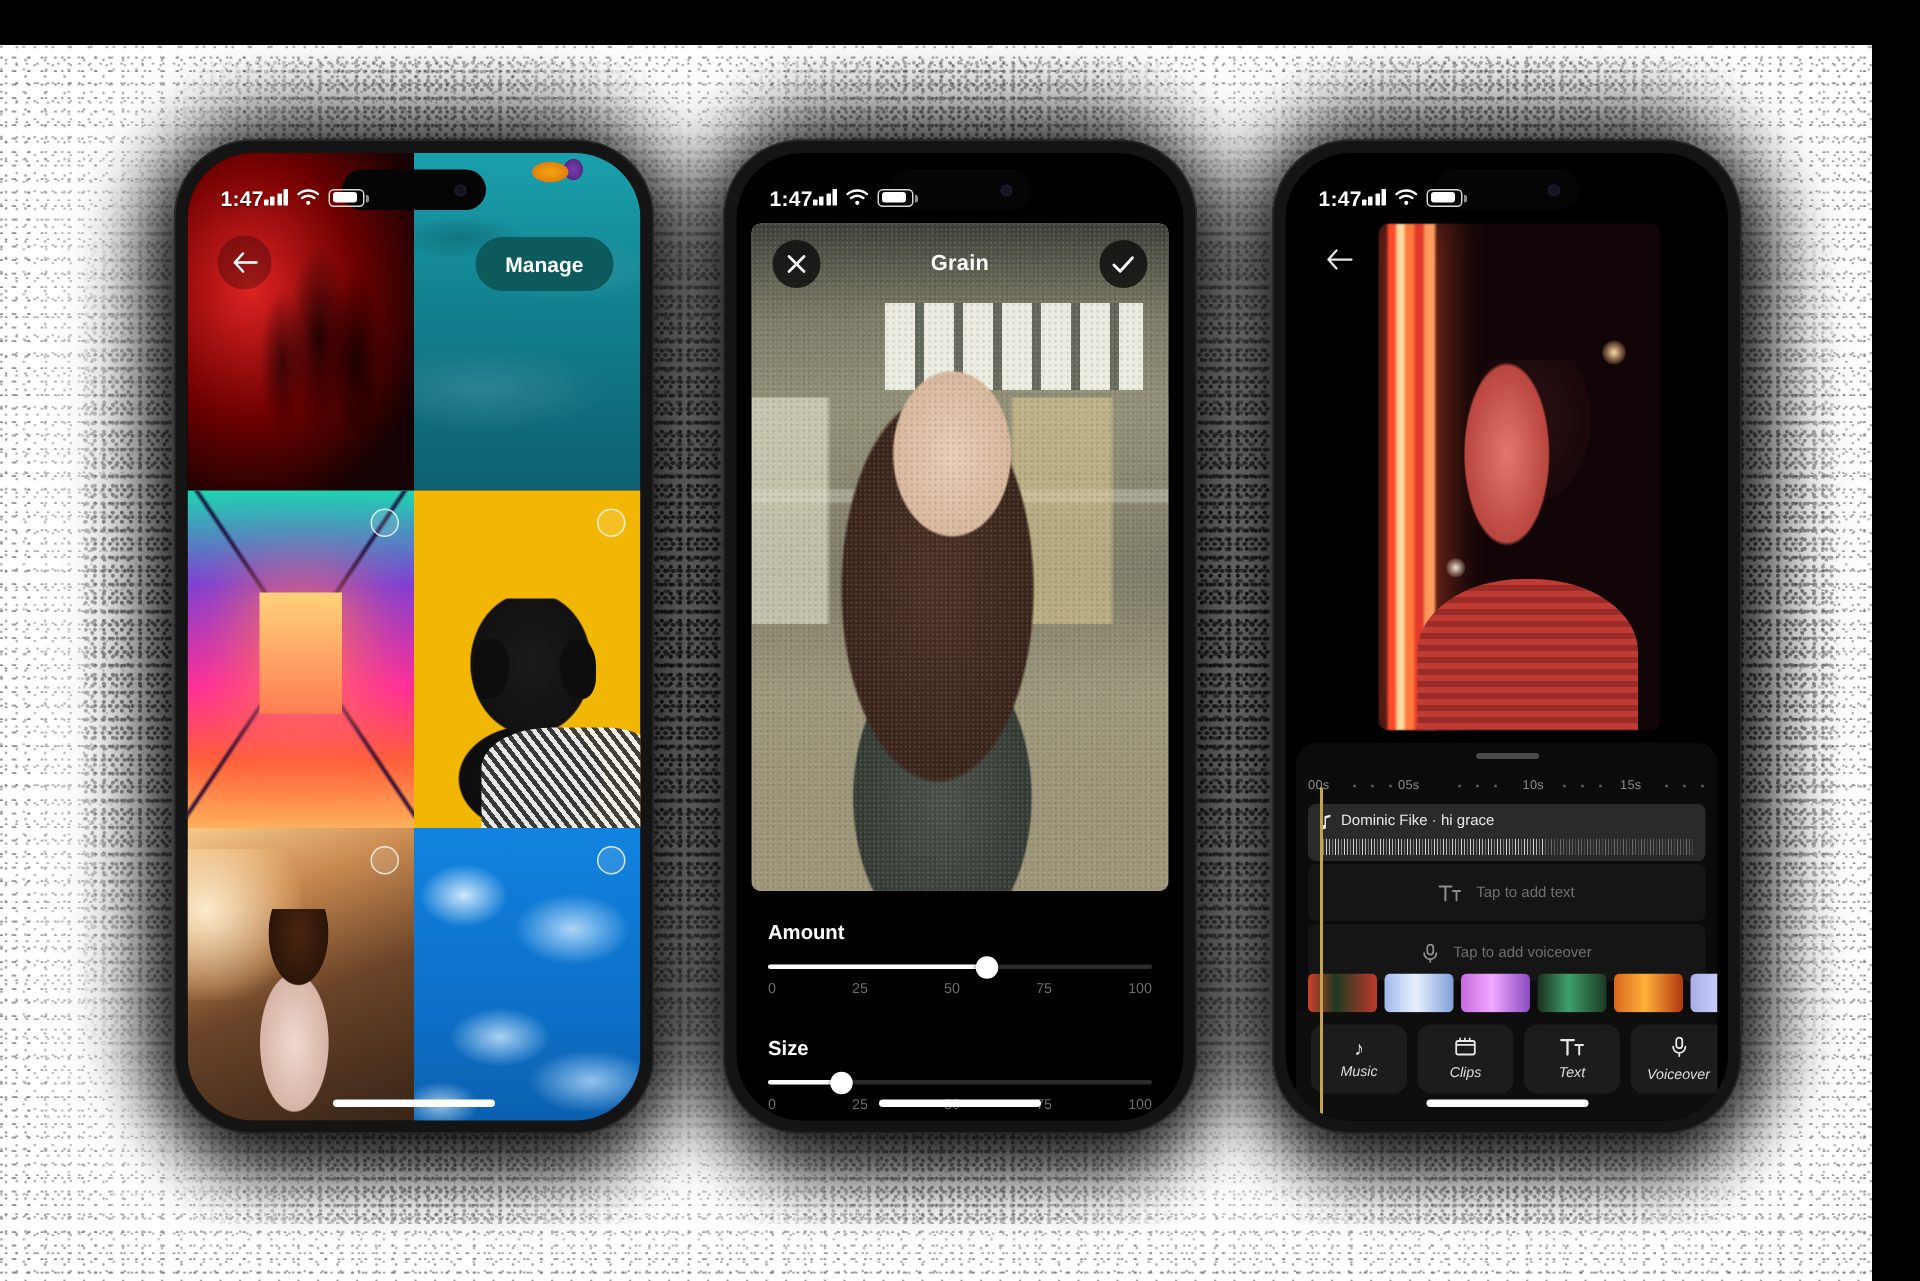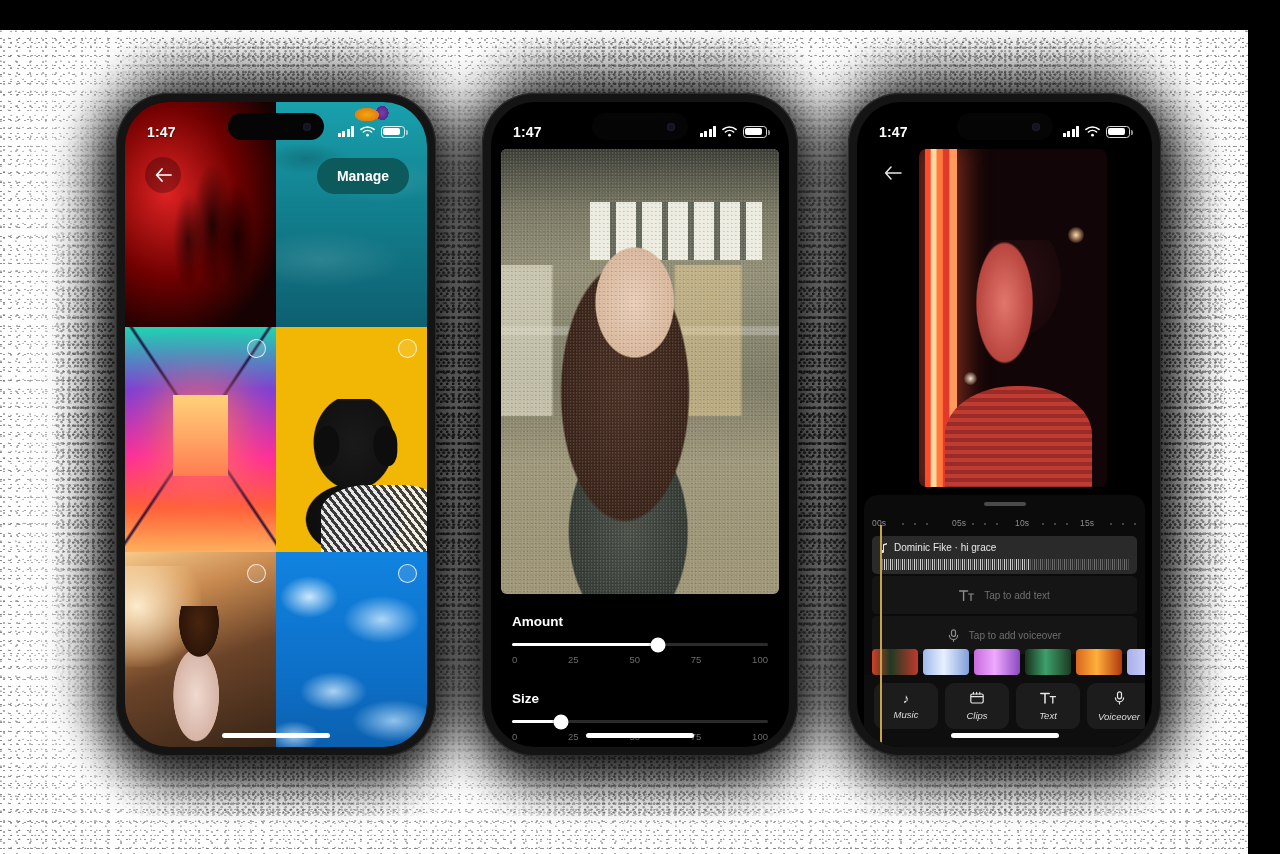--- a/index.html
+++ b/index.html
@@ -94,21 +94,21 @@
   .notch .cam {
     position: absolute; right: 13px; top: 50%;
     transform: translateY(-50%);
     width: 8px; height: 8px; border-radius: 50%;
     background: #14141f;
     box-shadow: 0 0 2px #2b2b45 inset;
   }
   .statusbar {
     position: absolute; left: 0; right: 0; top: 0;
     height: 48px;
-    display: flex; align-items: center; justify-content: space-between;
+    display: flex; align-items: center; 
     padding: 11px 22px 0 22px;
     z-index: 45;
     pointer-events: none;
   }
   .sb-time {
     color: #fff; font-size: 14px; font-weight: bold;
     letter-spacing: .2px;
     text-shadow: 0 1px 2px rgba(0,0,0,.6);
   }
   .sb-right { display: flex; align-items: center; gap: 6px; }
@@ -530,20 +530,33 @@
     <div class="screen">
 
       <div class="p2-photo">
         <div class="store"></div>
         <div class="window"></div>
         <div class="shelves"></div>
         <div class="girl"></div>
         <div class="grainfx"></div>
       </div>
 
+      <div class="p2-top">
+        <div class="circbtn">
+          <svg width="14" height="14" viewBox="0 0 14 14">
+            <path d="M2 2 L12 12 M12 2 L2 12" stroke="#fff" stroke-width="1.8" stroke-linecap="round"></path>
+          </svg>
+        </div>
+        <div class="p2-title">Grain</div>
+        <div class="circbtn">
+          <svg width="16" height="13" viewBox="0 0 16 13">
+            <path d="M1.6 6.6 L5.8 10.8 L14 1.8" stroke="#fff" stroke-width="1.9" fill="none" stroke-linecap="round" stroke-linejoin="round"></path>
+          </svg>
+        </div>
+      </div>
 
       <div class="p2-controls">
 
         <div class="slider-group">
           <div class="slider-label">Amount</div>
           <div class="track">
             <div class="fill" style="width:57%"></div>
             <div class="knob" style="left:57%"></div>
           </div>
           <div class="ticks">
@@ -615,21 +628,21 @@
         <svg width="18" height="14" viewBox="0 0 18 14">
           <path d="M7 1 L1.6 7 L7 13 M1.8 7 H17" fill="none" stroke="#e6e6e6" stroke-width="1.5" stroke-linecap="round" stroke-linejoin="round"></path>
         </svg>
       </div>
 
       <div class="p3-sheet">
         <div class="sheet-grab"></div>
 
         <div class="ruler">
           <span class="rl" style="left:8px">00s</span>
-          <span class="rl" style="left:88px">05s</span>
+          <span class="rl" style="left:68px">05s</span>
           <span class="rl" style="left:151px">10s</span>
           <span class="rl" style="left:216px">15s</span>
 
           <span class="dot" style="left:38px"></span>
             <span class="dot" style="left:50px"></span>
           <span class="dot" style="left:62px"></span>
           <span class="dot" style="left:108px"></span>
             <span class="dot" style="left:120px"></span>
           <span class="dot" style="left:132px"></span>
           <span class="dot" style="left:178px"></span>

